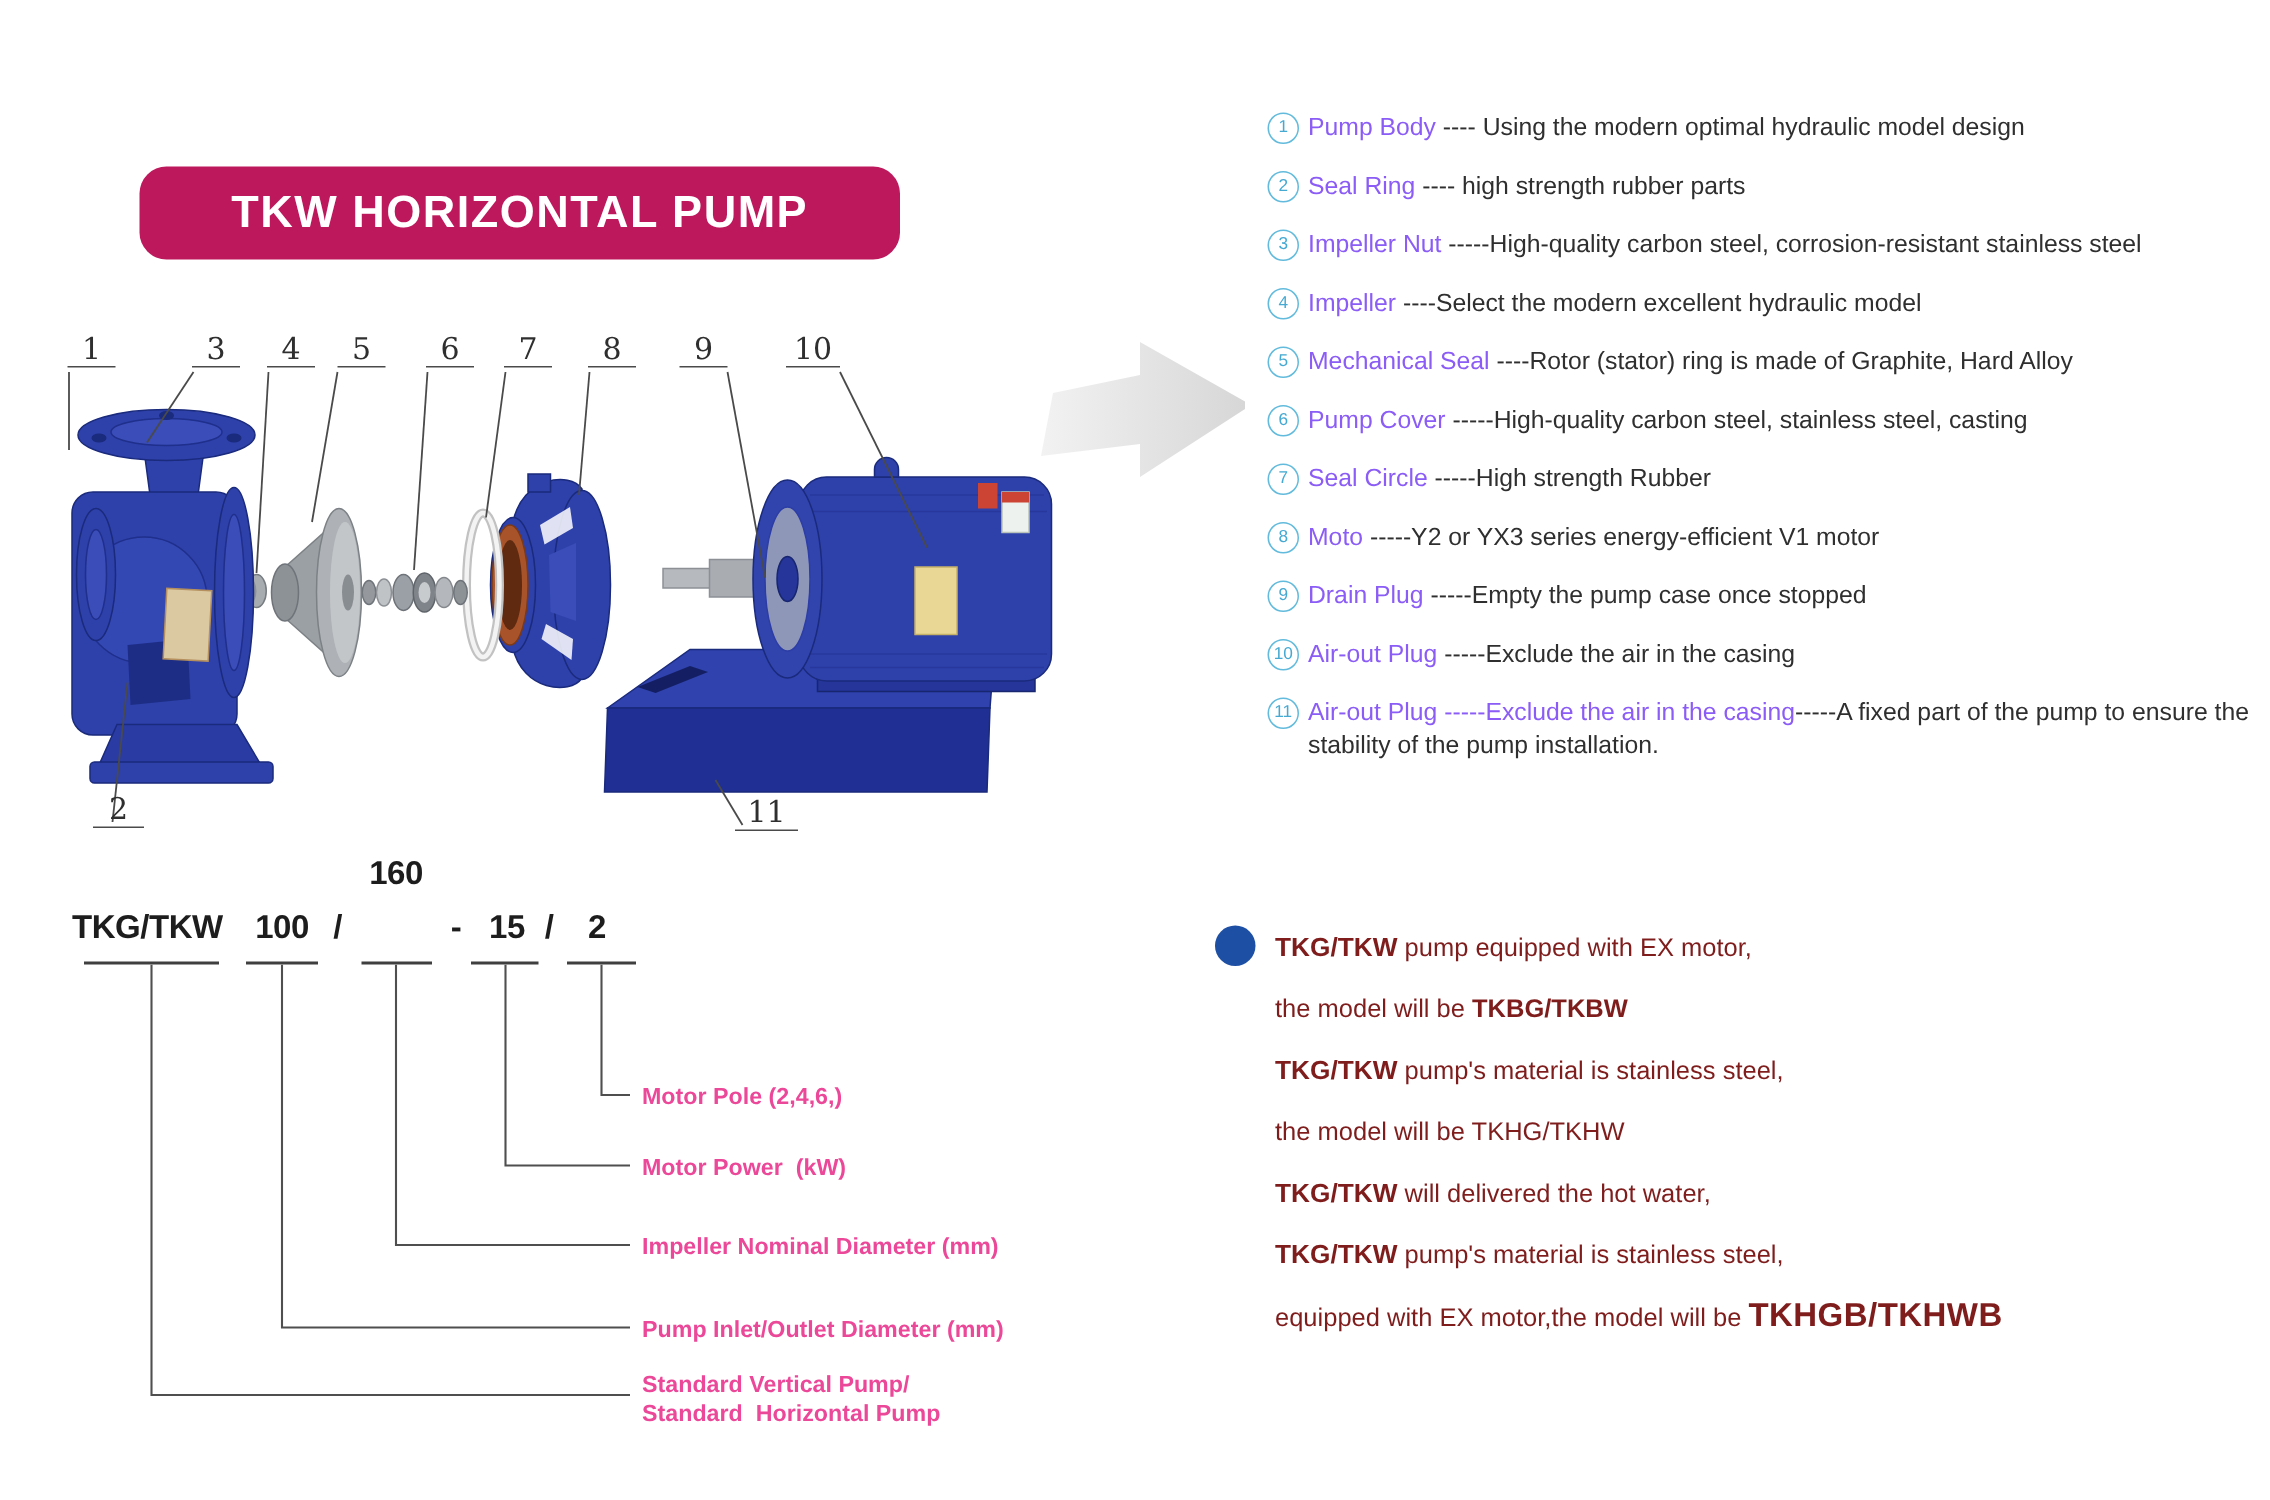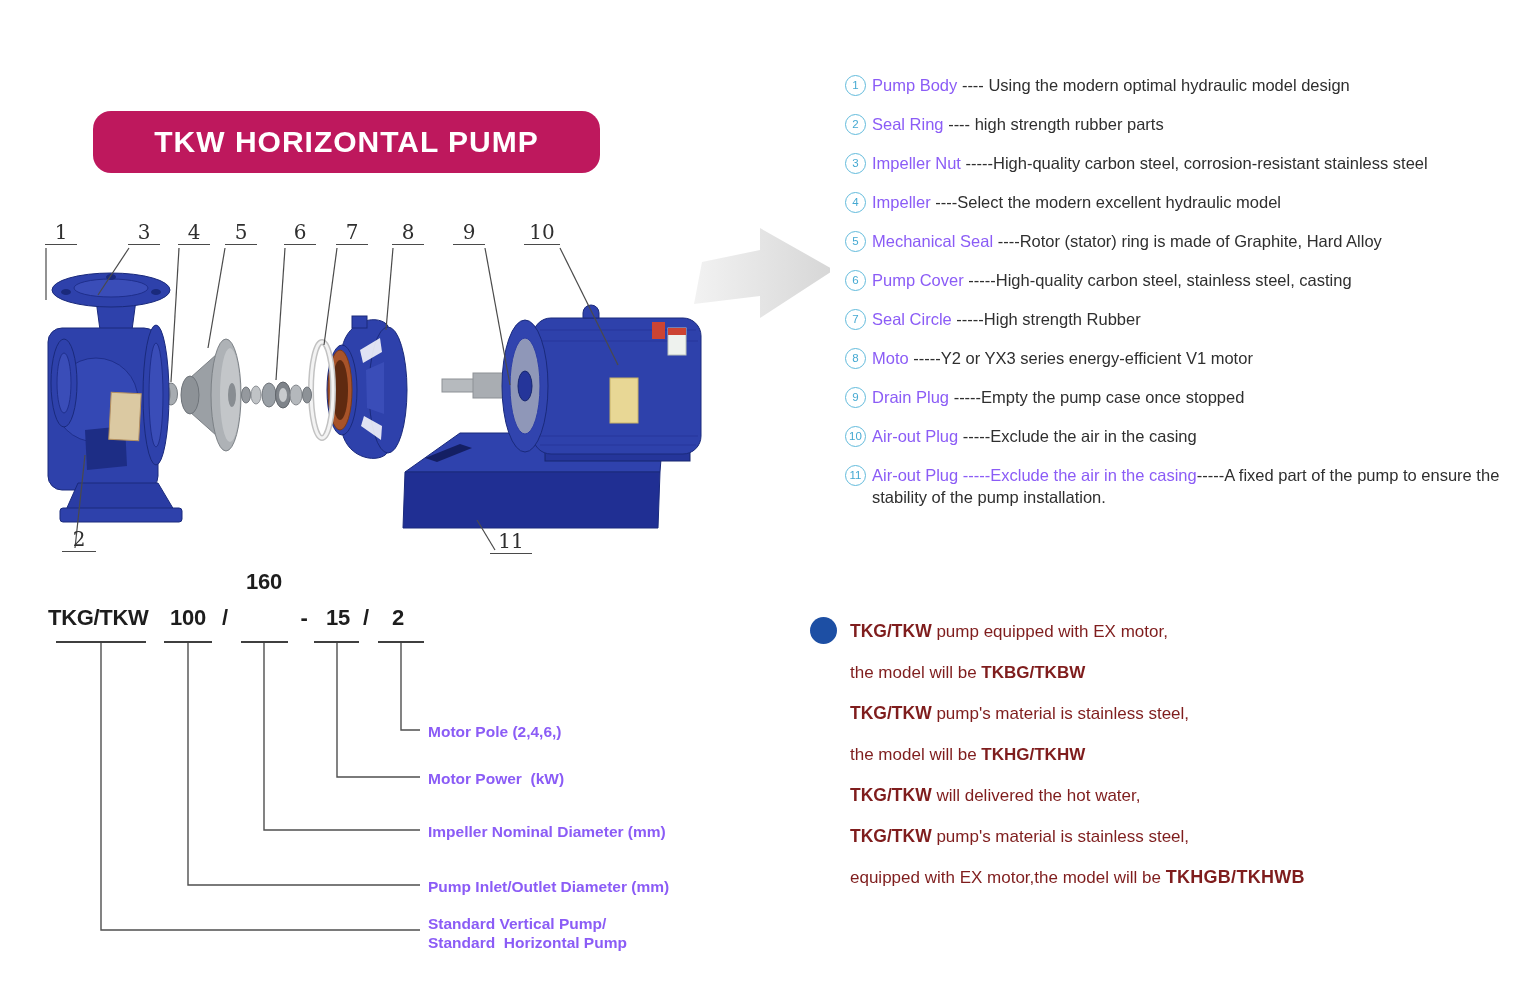--- a/index.html
+++ b/index.html
@@ -35,35 +35,35 @@
     text-align:center;white-space:normal;
   }
   .pl-name,.pl-blue{color:#8b5cf6;}
   .pl-desc{color:#2f2f2f;}
   
   .seg{position:absolute;font-size:22px;font-weight:bold;color:#1d1d1d;
        letter-spacing:-0.3px;text-align:center;}
   .seg-underline{position:absolute;height:2px;background:#3f3f3f;}
   .code-lines-svg{position:absolute;left:0;top:643px;width:740px;height:320px;}
   .code-label{
-    position:absolute;left:428px;font-size:15.5px;font-weight:bold;color:#8b5cf6;
+    position:absolute;left:428px;font-size:15.5px;font-weight:bold;color:#ec4899;
     line-height:19px;white-space:pre;
   }
   
   .bullet{
     position:absolute;left:810px;top:617px;width:27px;height:27px;border-radius:50%;
     background:#1d4fa4;
   }
   .right-info{position:absolute;left:850px;top:620px;width:640px;}
   .info-line{font-size:17px;color:#7f1d1d;line-height:22px;margin-bottom:18px;white-space:pre-wrap;}
   .info-line:nth-child(7){margin-bottom:8px;}
   .lead-code{font-weight:bold;font-size:17.5px;}
-  .code-norm{font-weight:bold;text-align:right;}
+  .code-norm{font-weight:normal;text-align:right;}
   .code-bold{font-weight:bold;}
-  .code-big{font-weight:bold;font-size:18px;letter-spacing:0.3px;}
+  .code-big{font-weight:bold;font-size:22px;letter-spacing:0.3px;}
 </style>
 </head>
 <body>
 
 <div class="banner">
   <span class="banner-title">TKW HORIZONTAL PUMP</span>
 </div>
 
 <svg class="diagram-svg" viewBox="0 0 800 390">
   <defs>

